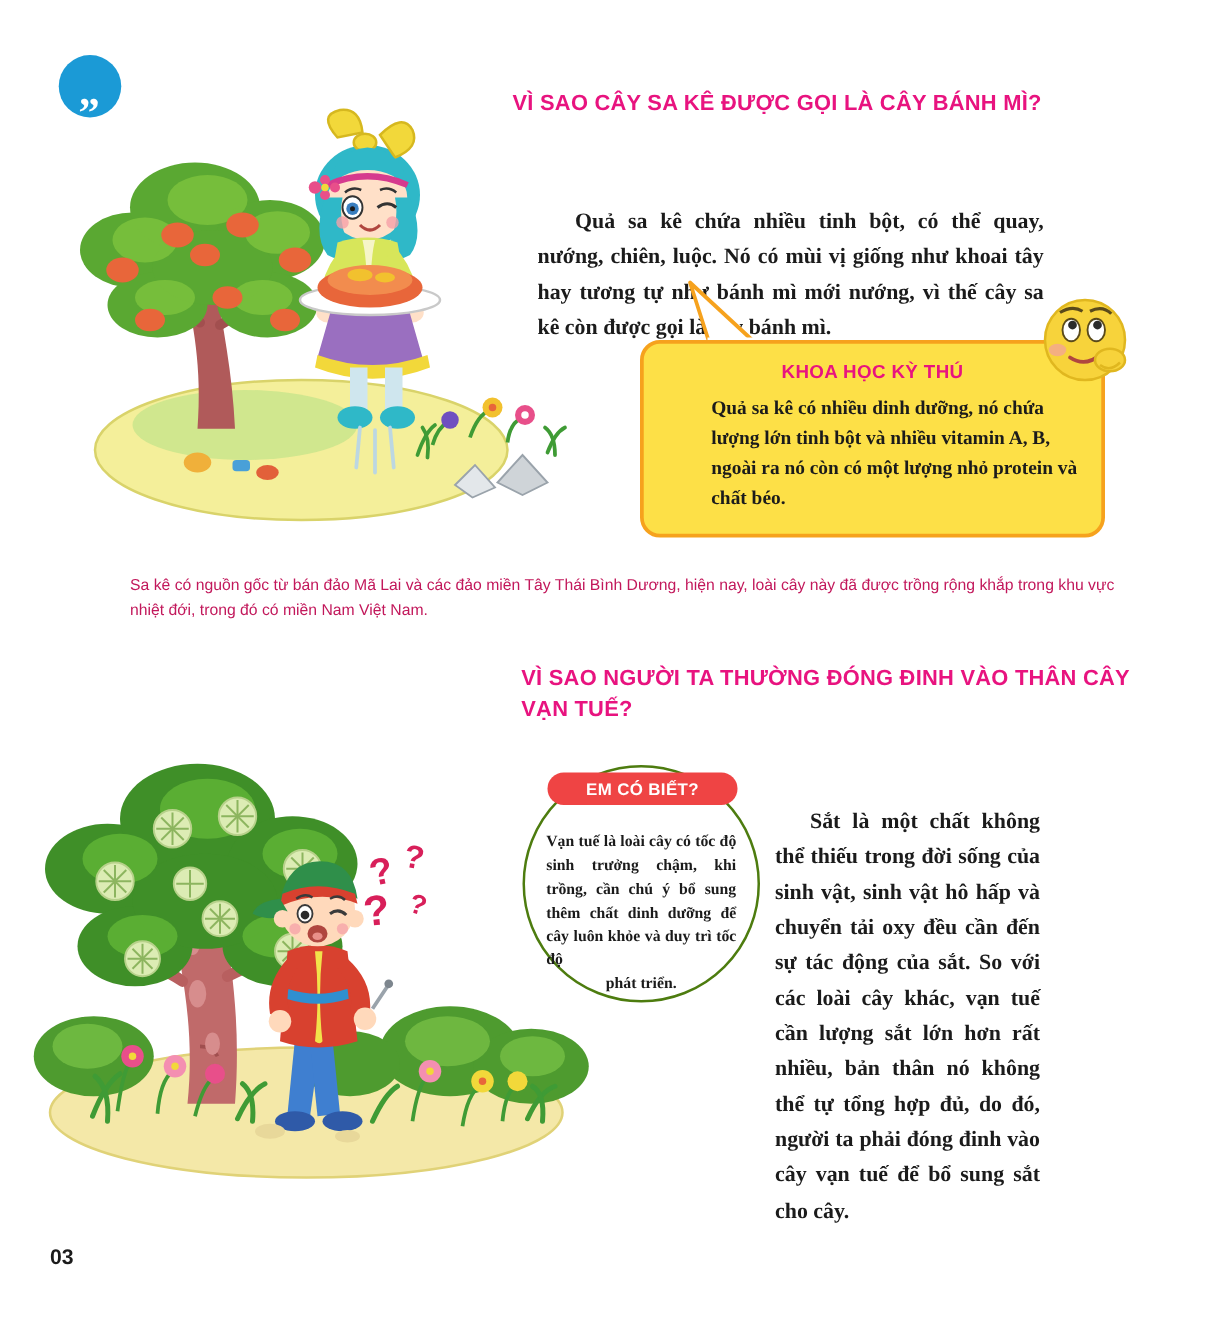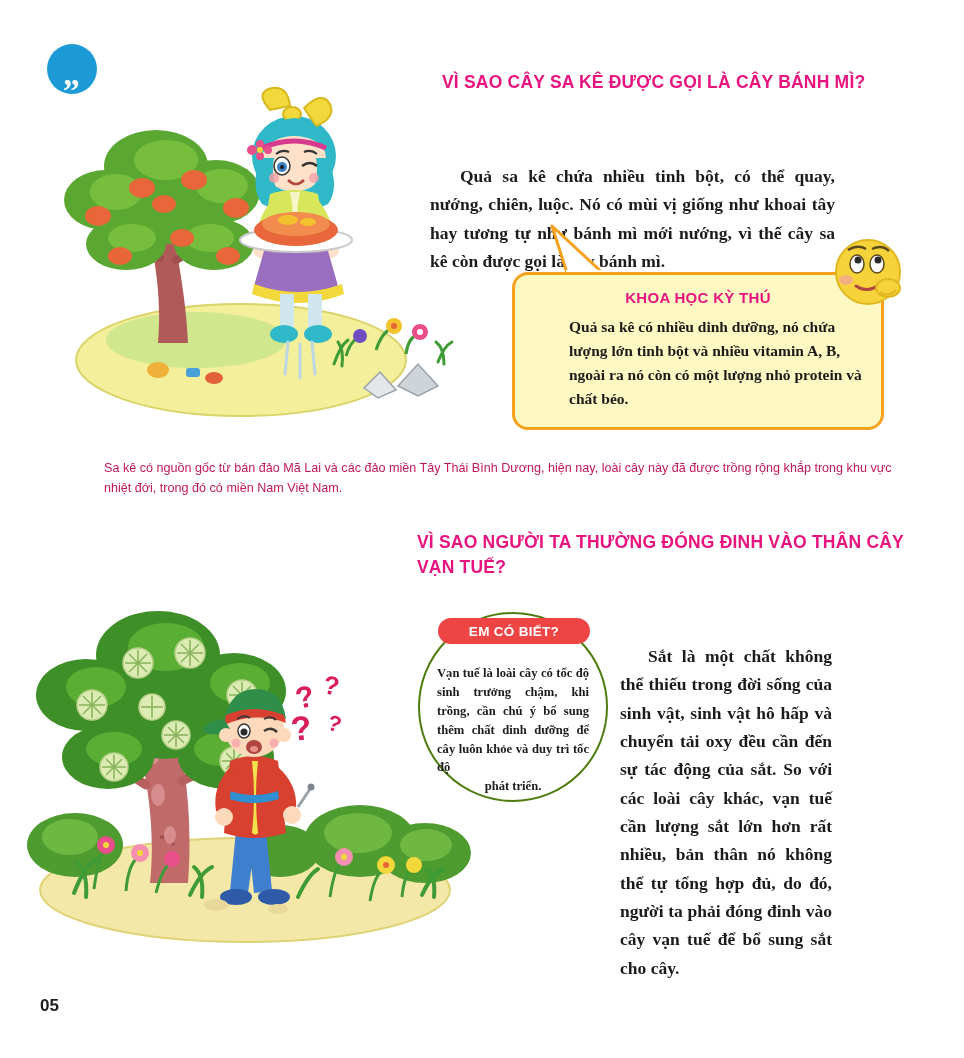--- a/index.html
+++ b/index.html
@@ -49,21 +49,20 @@
     color: #e8137f;
     font-weight: bold;
     font-size: 17.5px;
     letter-spacing: 0.2px;
     line-height: 1.45;
   }
   #heading-1 {
     left: 410px;
     top: 70px;
     width: 520px;
-    margin-left: 32px;
   }
   #heading-2 {
     left: 417px;
     top: 530px;
     width: 500px;
   }
 
   
   .body-text {
     position: absolute;
@@ -89,21 +88,21 @@
   }
 
   
   .callout-orange {
     position: absolute;
     left: 512px;
     top: 272px;
     width: 372px;
     border: 3px solid #f6a21d;
     border-radius: 16px;
-    background: #fef9c3;
+    background: #fde047;
     padding: 14px 18px 16px 18px;
     box-sizing: border-box;
   }
   .callout-orange .c-title {
     color: #e8137f;
     font-weight: bold;
     font-size: 15px;
     text-align: center;
     margin-bottom: 9px;
     letter-spacing: 0.3px;
@@ -586,15 +585,15 @@
     <div class="pink-body">
       <span>Vạn tuế là loài cây có tốc độ sinh trưởng chậm, khi trồng, cần chú ý bổ sung thêm chất dinh dưỡng để cây luôn khỏe và duy trì tốc độ</span>
       <span class="last-line">phát triển.</span>
     </div>
   </div>
   <div class="pink-label">EM CÓ BIẾT?</div>
 
   <div class="body-text" id="para-2">Sắt là một chất không thể thiếu trong đời sống của sinh vật, sinh vật hô hấp và chuyển tải oxy đều cần đến sự tác động của sắt. So với các loài cây khác, vạn tuế cần lượng sắt lớn hơn rất nhiều, bản thân nó không thể tự tổng hợp đủ, do đó, người ta phải đóng đinh vào cây vạn tuế để bổ sung sắt cho cây.</div>
 
 
-  <div class="page-number">05</div>
+  <div class="page-number">03</div>
 
 </div>
 
 </body></html>

